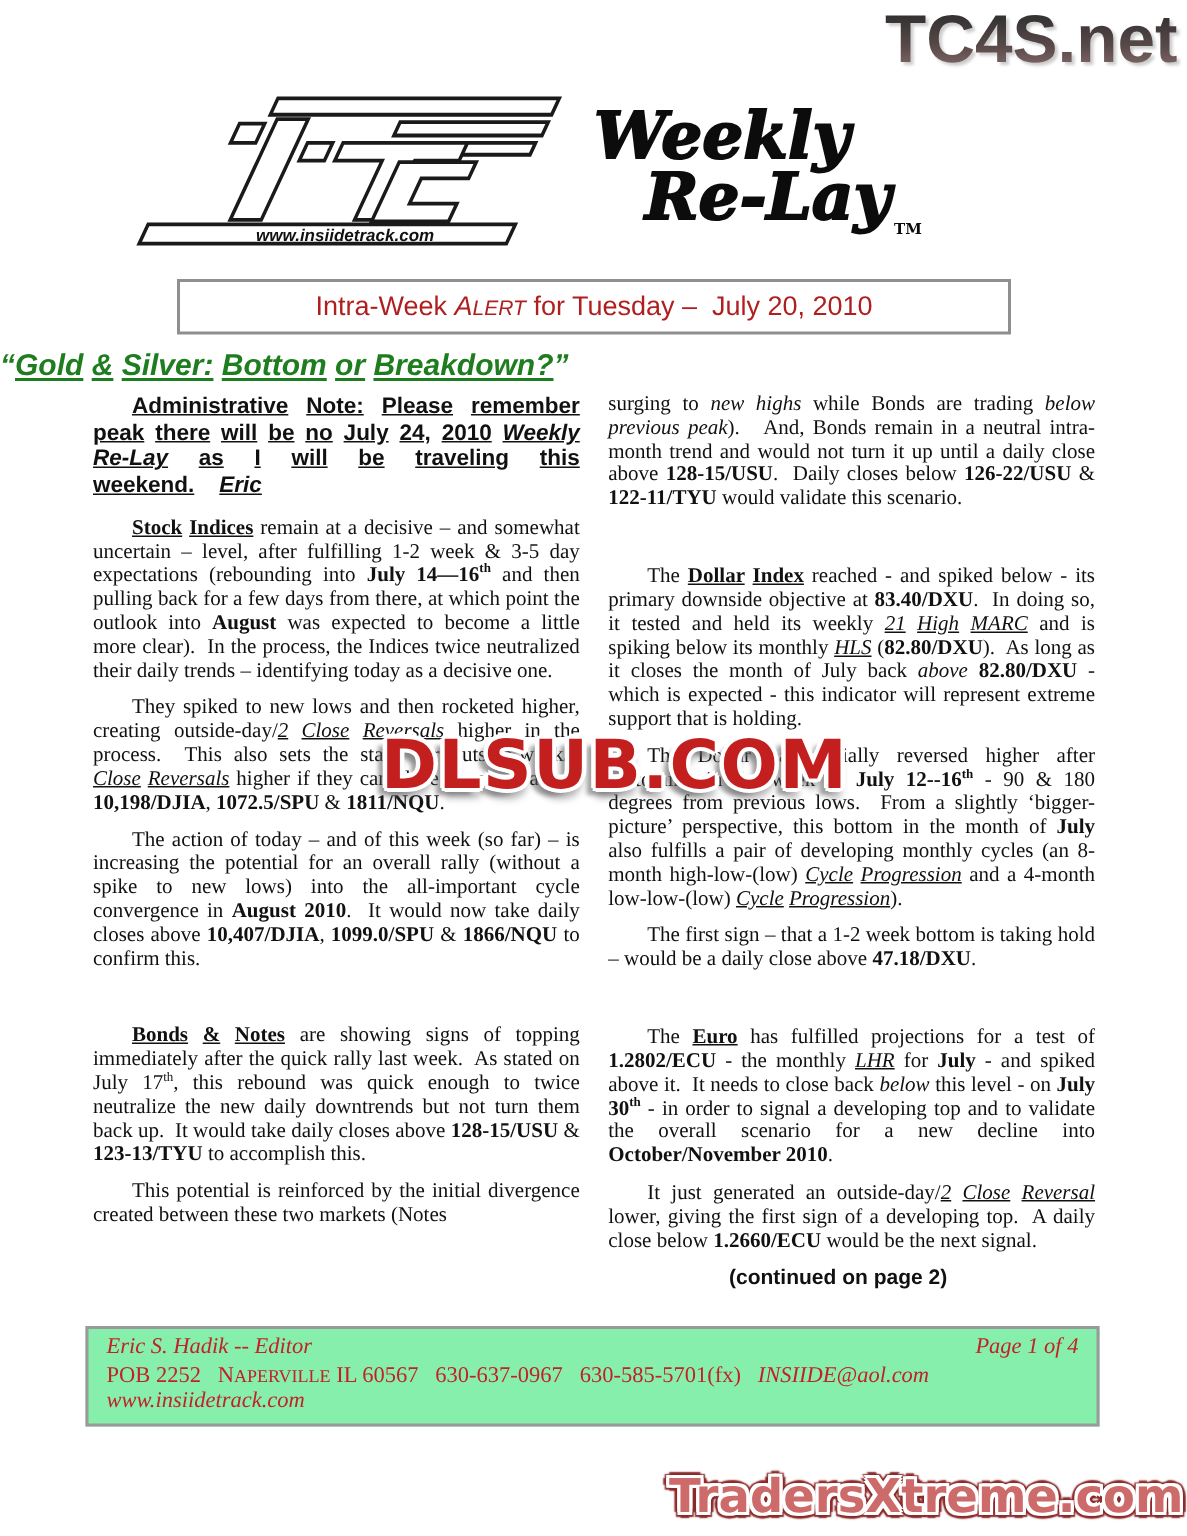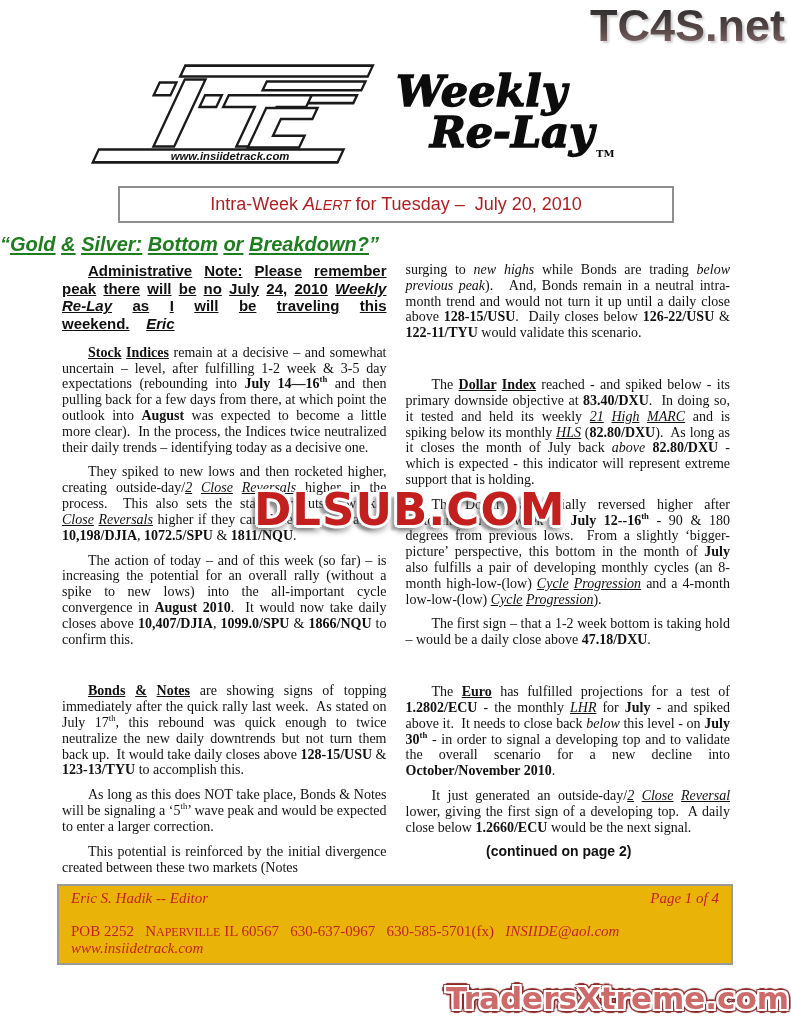--- a/index.html
+++ b/index.html
@@ -69,25 +69,25 @@
     font-family:"DejaVu Sans",sans-serif;font-weight:bold;
     font-size:45px;letter-spacing:1px;color:#c41f1f;
     text-shadow:
       -3px 0 0 #fff,3px 0 0 #fff,0 -3px 0 #fff,0 3px 0 #fff,
       -2px -2px 0 #fff,2px -2px 0 #fff,-2px 2px 0 #fff,2px 2px 0 #fff,
       -6px 5px 3px rgba(90,90,90,.55),0 7px 5px rgba(90,90,90,.45);
   }
   
   .page-footer{
     position:absolute;top:884px;left:57px;width:676px;box-sizing:border-box;
-    border:2px solid #9a9a9a;background:#eab308;padding:4px 12px 6px 12px;
+    border:2px solid #9a9a9a;background:#86efac;padding:4px 12px 6px 12px;
     font-family:"Liberation Serif",serif;font-size:15px;color:#c22227;
   }
   .f-line1{display:flex;justify-content:space-between;align-items:baseline;font-style:italic;}
-  .f-line2{margin-top:16px;}
+  .f-line2{margin-top:2px;}
   .sc{font-size:0.8em;}
   
   .traders{
     position:absolute;top:980px;right:2px;z-index:20;
     font-family:"DejaVu Sans",sans-serif;font-weight:bold;font-size:31px;
     letter-spacing:0;color:#cd6a6a;
     text-shadow:
       -2px 0 0 #fff,2px 0 0 #fff,0 -2px 0 #fff,0 2px 0 #fff,
       -2px -2px 0 #fff,2px -2px 0 #fff,-2px 2px 0 #fff,2px 2px 0 #fff,
       -4px 0 1px #8b2a2a,4px 0 1px #8b2a2a,0 -4px 1px #8b2a2a,0 4px 1px #8b2a2a,
@@ -126,21 +126,20 @@
 
 <div class="headline">“<u>Gold</u> <u>&amp;</u> <u>Silver:</u> <u>Bottom</u> <u>or</u> <u>Breakdown?</u>”</div>
 
 <div class="columns">
   <div class="col">
     <p class="admin"><u>Administrative</u> <u>Note:</u> <u>Please</u> <u>remember</u> <u>peak</u> <u>there</u> <u>will</u> <u>be</u> <u>no</u> <u>July</u> <u>24,</u> <u>2010</u> <u><i>Weekly</i></u> <u><i>Re-Lay</i></u> <u>as</u> <u>I</u> <u>will</u> <u>be</u> <u>traveling</u> <u>this</u> <u>weekend.</u>&nbsp;&nbsp;&nbsp;&nbsp;<u><i>Eric</i></u></p>
     <p><b><u>Stock</u> <u>Indices</u></b> remain at a decisive – and somewhat uncertain – level, after fulfilling 1-2 week &amp; 3-5 day expectations (rebounding into <b>July 14—16<sup>th</sup></b> and then pulling back for a few days from there, at which point the outlook into <b>August</b> was expected to become a little more clear).&nbsp; In the process, the Indices twice neutralized their daily trends – identifying today as a decisive one.</p>
     <p>They spiked to new lows and then rocketed higher, creating outside-day/<i><u>2</u> <u>Close</u> <u>Reversals</u></i> higher in the process.&nbsp; This also sets the stage for outside-week/<i><u>2</u> <u>Close</u> <u>Reversals</u></i> higher if they can close the week above <b>10,198/DJIA</b>, <b>1072.5/SPU</b> &amp; <b>1811/NQU</b>.</p>
     <p>The action of today – and of this week (so far) – is increasing the potential for an overall rally (without a spike to new lows) into the all-important cycle convergence in <b>August 2010</b>.&nbsp; It would now take daily closes above <b>10,407/DJIA</b>, <b>1099.0/SPU</b> &amp; <b>1866/NQU</b> to confirm this.</p>
     <p class="section-start"><b><u>Bonds</u> <u>&amp;</u> <u>Notes</u></b> are showing signs of topping immediately after the quick rally last week.&nbsp; As stated on July 17<sup>th</sup>, this rebound was quick enough to twice neutralize the new daily downtrends but not turn them back up.&nbsp; It would take daily closes above <b>128-15/USU</b> &amp; <b>123-13/TYU</b> to accomplish this.</p>
-    <p>As long as this does NOT take place, Bonds &amp; Notes will be signaling a ‘5<sup>th</sup>’ wave peak and would be expected to enter a larger correction.</p>
     <p>This potential is reinforced by the initial divergence created between these two markets (Notes</p>
   </div>
   <div class="col">
     <p class="no-indent">surging to <i>new highs</i> while Bonds are trading <i>below previous peak</i>).&nbsp;&nbsp; And, Bonds remain in a neutral intra-month trend and would not turn it up until a daily close above <b>128-15/USU</b>.&nbsp; Daily closes below <b>126-22/USU</b> &amp; <b>122-11/TYU</b> would validate this scenario.</p>
     <p class="section-start">The <b><u>Dollar</u> <u>Index</u></b> reached - and spiked below - its primary downside objective at <b>83.40/DXU</b>.&nbsp; In doing so, it tested and held its weekly <i><u>21</u> <u>High</u> <u>MARC</u></i> and is spiking below its monthly <i><u>HLS</u></i> (<b>82.80/DXU</b>).&nbsp; As long as it closes the month of July back <i>above</i> <b>82.80/DXU</b> - which is expected - this indicator will represent extreme support that is holding.</p>
     <p>The Dollar has initially reversed higher after bottoming in the week of <b>July 12--16<sup>th</sup></b> - 90 &amp; 180 degrees from previous lows.&nbsp; From a slightly ‘bigger-picture’ perspective, this bottom in the month of <b>July</b> also fulfills a pair of developing monthly cycles (an 8-month high-low-(low) <i><u>Cycle</u> <u>Progression</u></i> and a 4-month low-low-(low) <i><u>Cycle</u> <u>Progression</u></i>).</p>
     <p>The first sign – that a 1-2 week bottom is taking hold – would be a daily close above <b>47.18/DXU</b>.</p>
     <p class="section-start">The <b><u>Euro</u></b> has fulfilled projections for a test of <b>1.2802/ECU</b> - the monthly <i><u>LHR</u></i> for <b>July</b> - and spiked above it.&nbsp; It needs to close back <i>below</i> this level - on <b>July 30<sup>th</sup></b> - in order to signal a developing top and to validate the overall scenario for a new decline into <b>October/November 2010</b>.</p>
     <p>It just generated an outside-day/<i><u>2</u> <u>Close</u> <u>Reversal</u></i> lower, giving the first sign of a developing top.&nbsp; A daily close below <b>1.2660/ECU</b> would be the next signal.</p>
     <p class="continued">(continued on page 2)</p>

